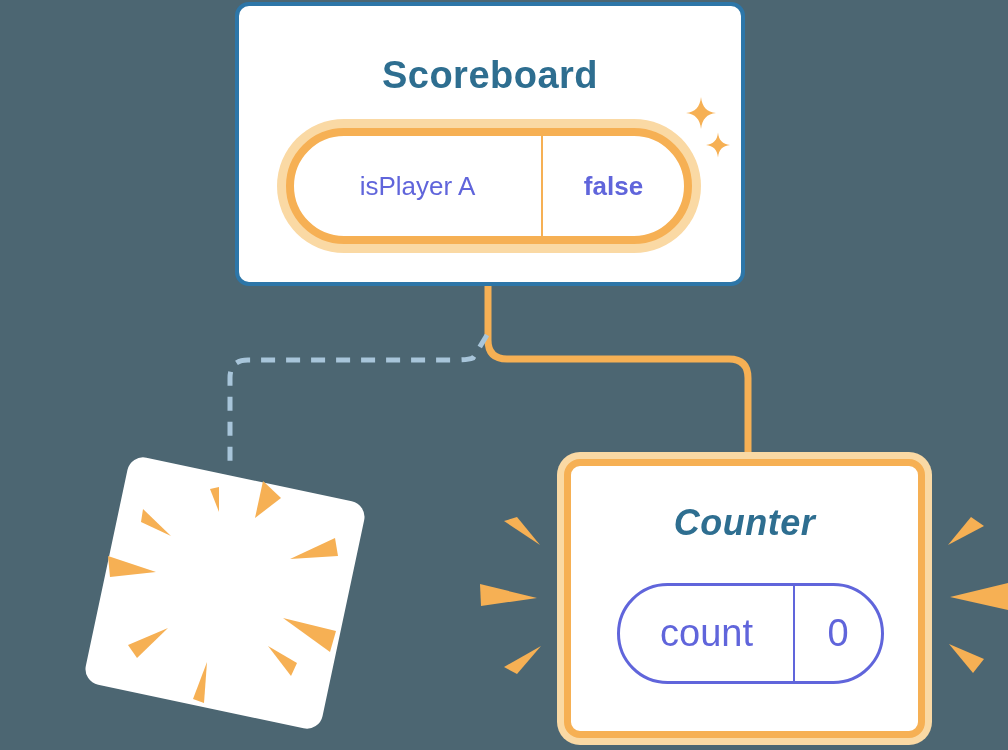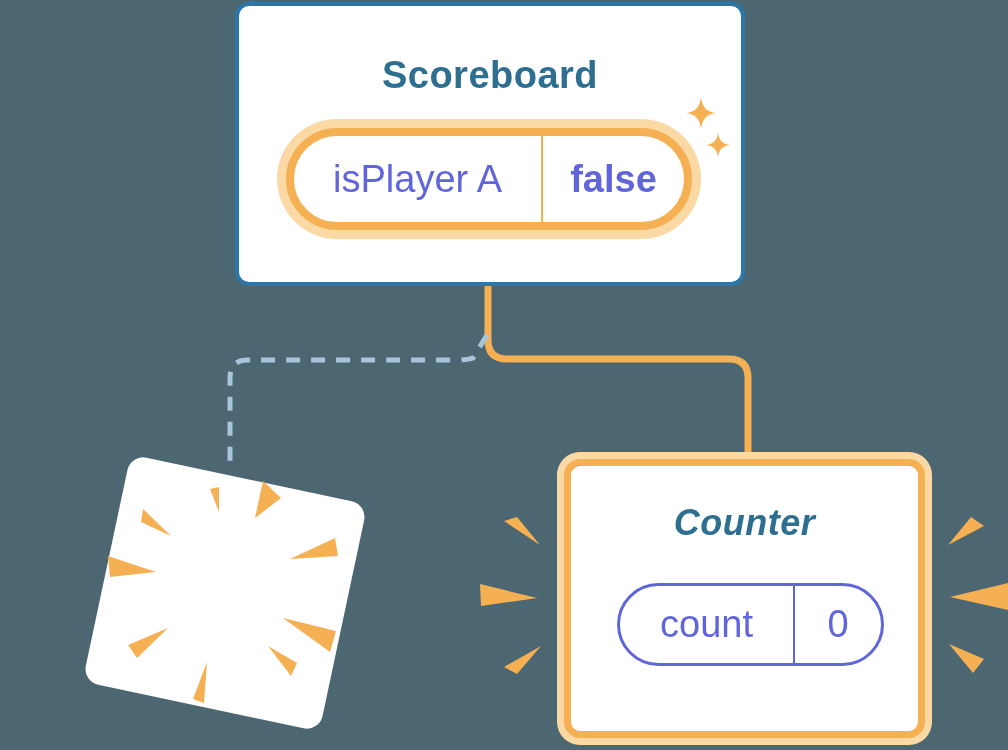--- a/index.html
+++ b/index.html
@@ -63,33 +63,33 @@
   .pill-section {
     display: flex;
     align-items: center;
     justify-content: center;
     color: var(--purple, #6065DB);
   }
   .pill-divider { width: 2px; height: 100%; }
 
   .scoreboard-pill {
     left: 47px; top: 122px;
-    width: 406px; height: 102px;
+    width: 406px; height: 116px;
     border: 8px solid var(--orange, #F6B054);
     border-radius: 60px;
     box-shadow: 0 0 0 9px var(--orange-halo, #FAD9A4);
-    font-size: 38px;
+    font-size: 26px;
   }
   .scoreboard-pill .pill-name  { width: 247px; }
   .scoreboard-pill .pill-divider { background: var(--orange, #F6B054); }
   .scoreboard-pill .pill-value { flex: 1; font-weight: 700; }
 
   .counter-pill {
     left: 46px; top: 117px;
-    width: 267px; height: 83px;
+    width: 267px; height: 101px;
     border: 3px solid var(--purple, #6065DB);
     border-radius: 60px;
     font-size: 38px;
   }
   .counter-pill .pill-name  { width: 173px; }
   .counter-pill .pill-divider { background: var(--purple, #6065DB); }
   .counter-pill .pill-value { flex: 1; }
 </style>
 </head>
 <body>

